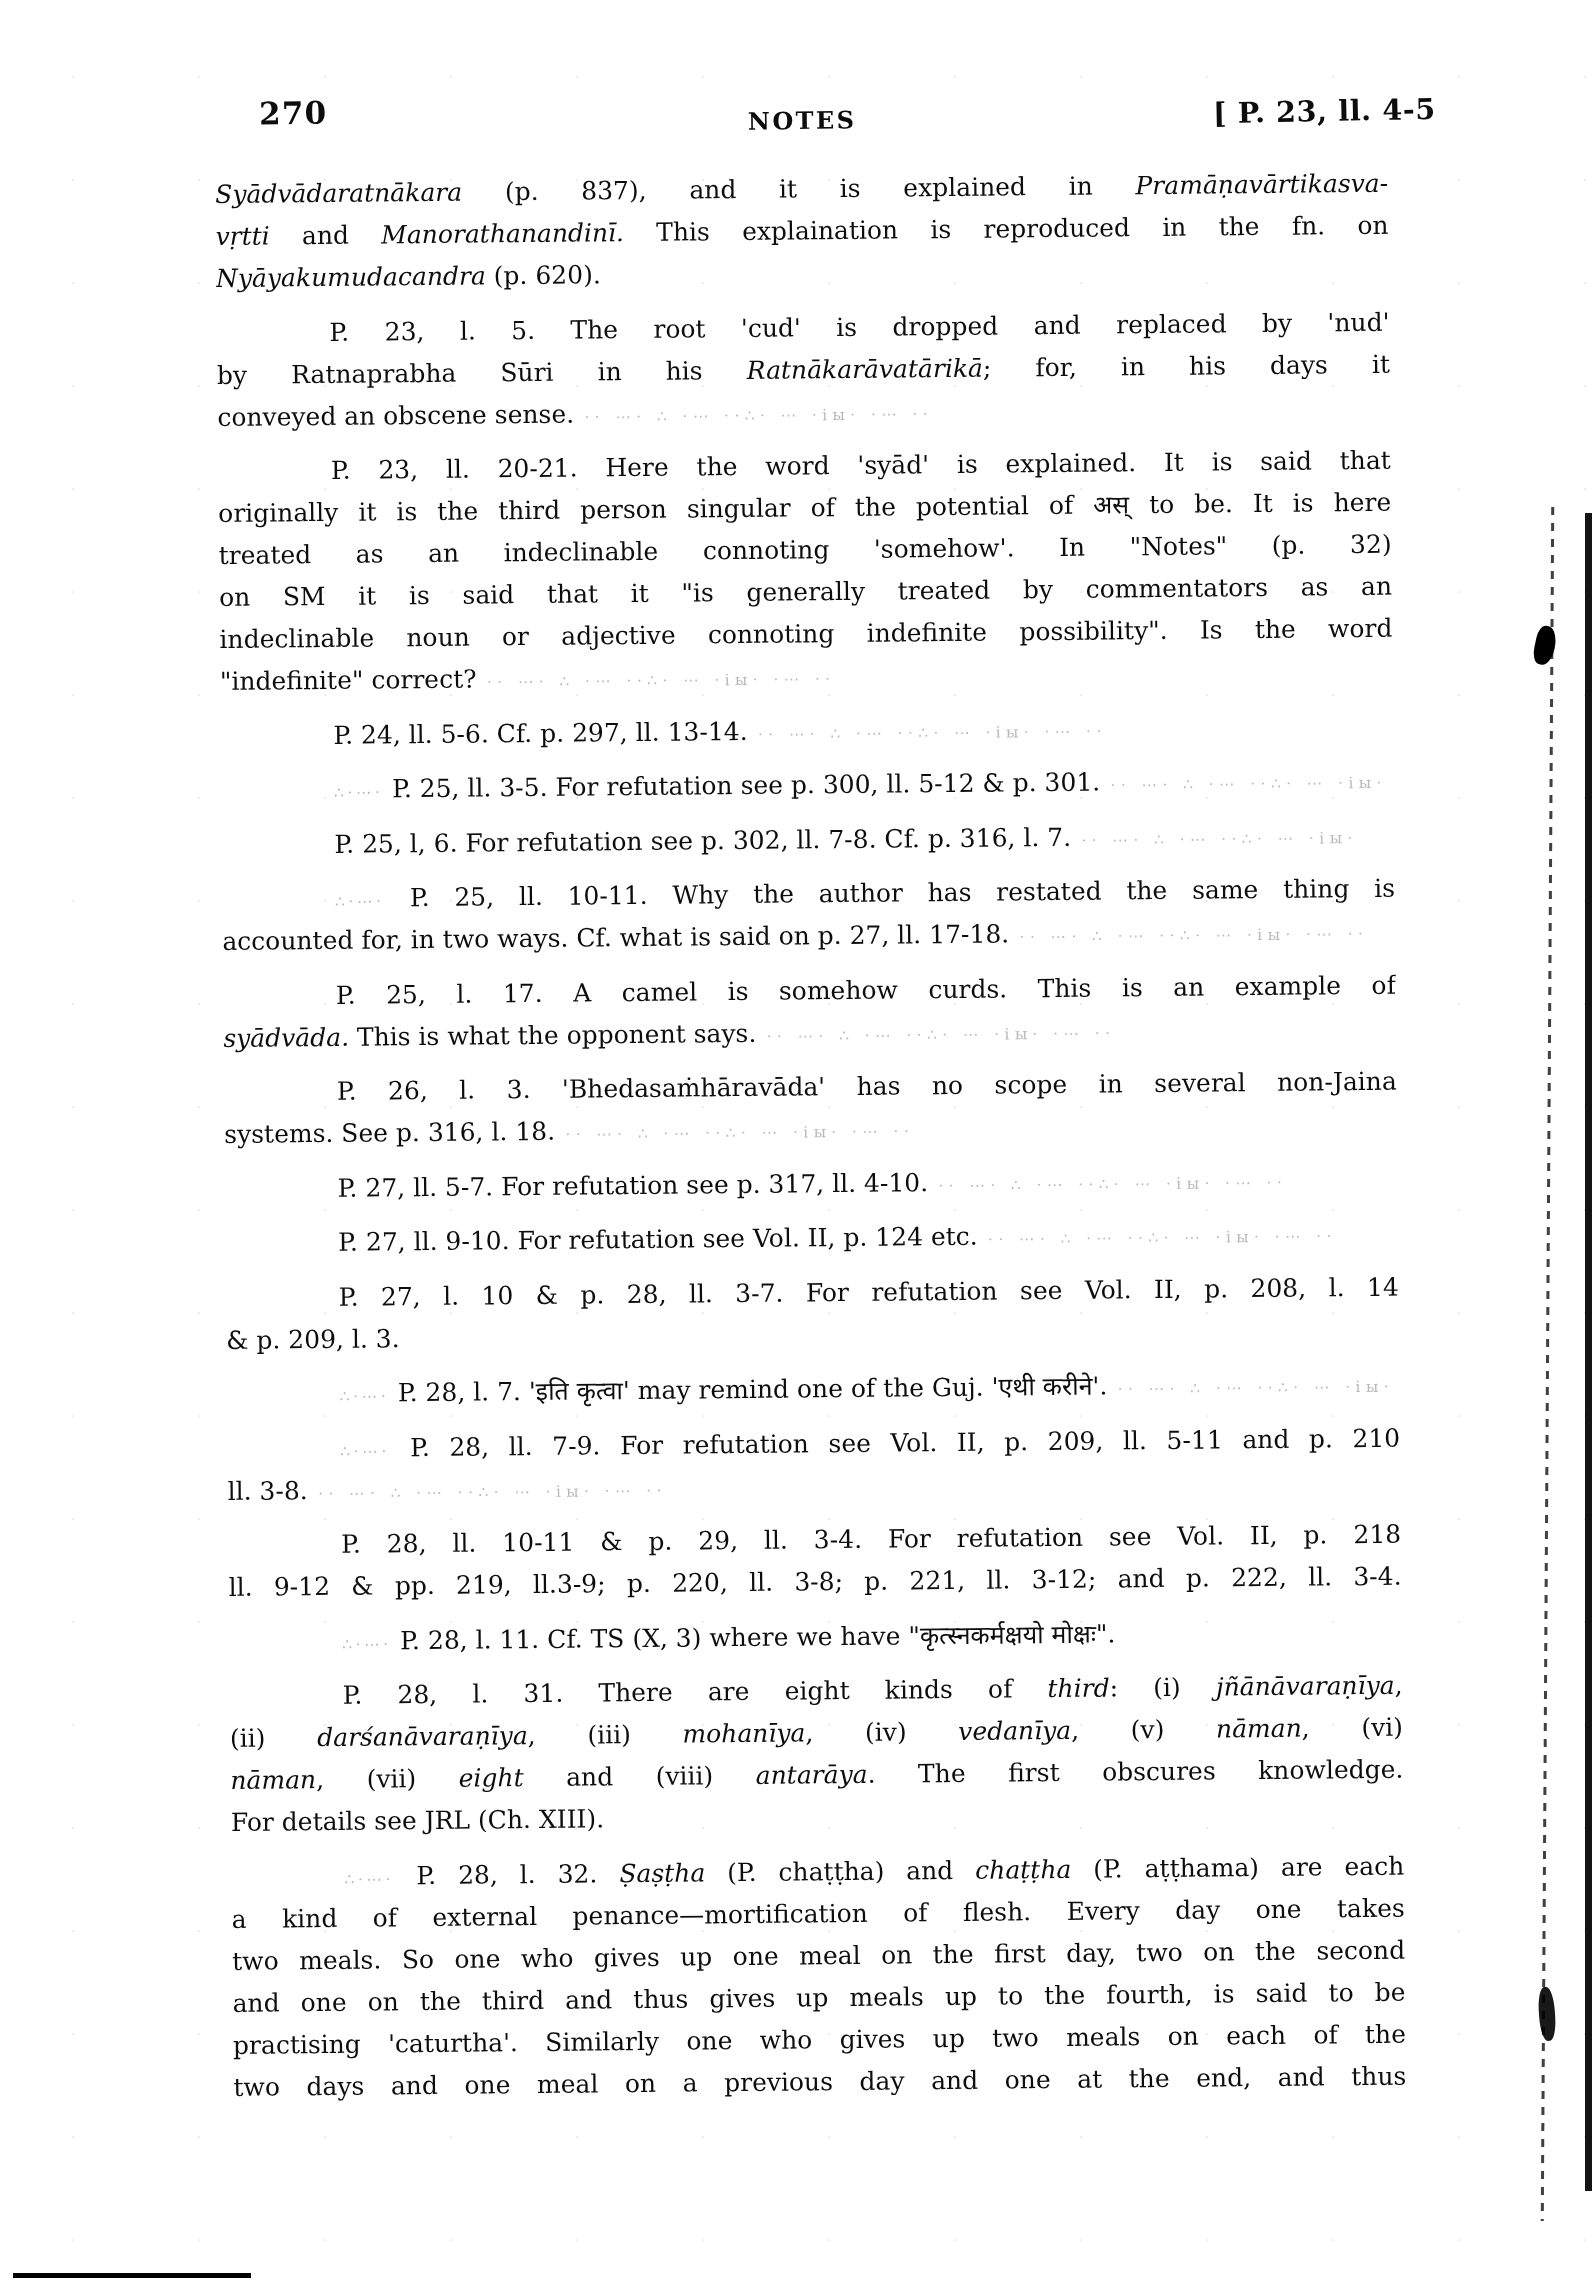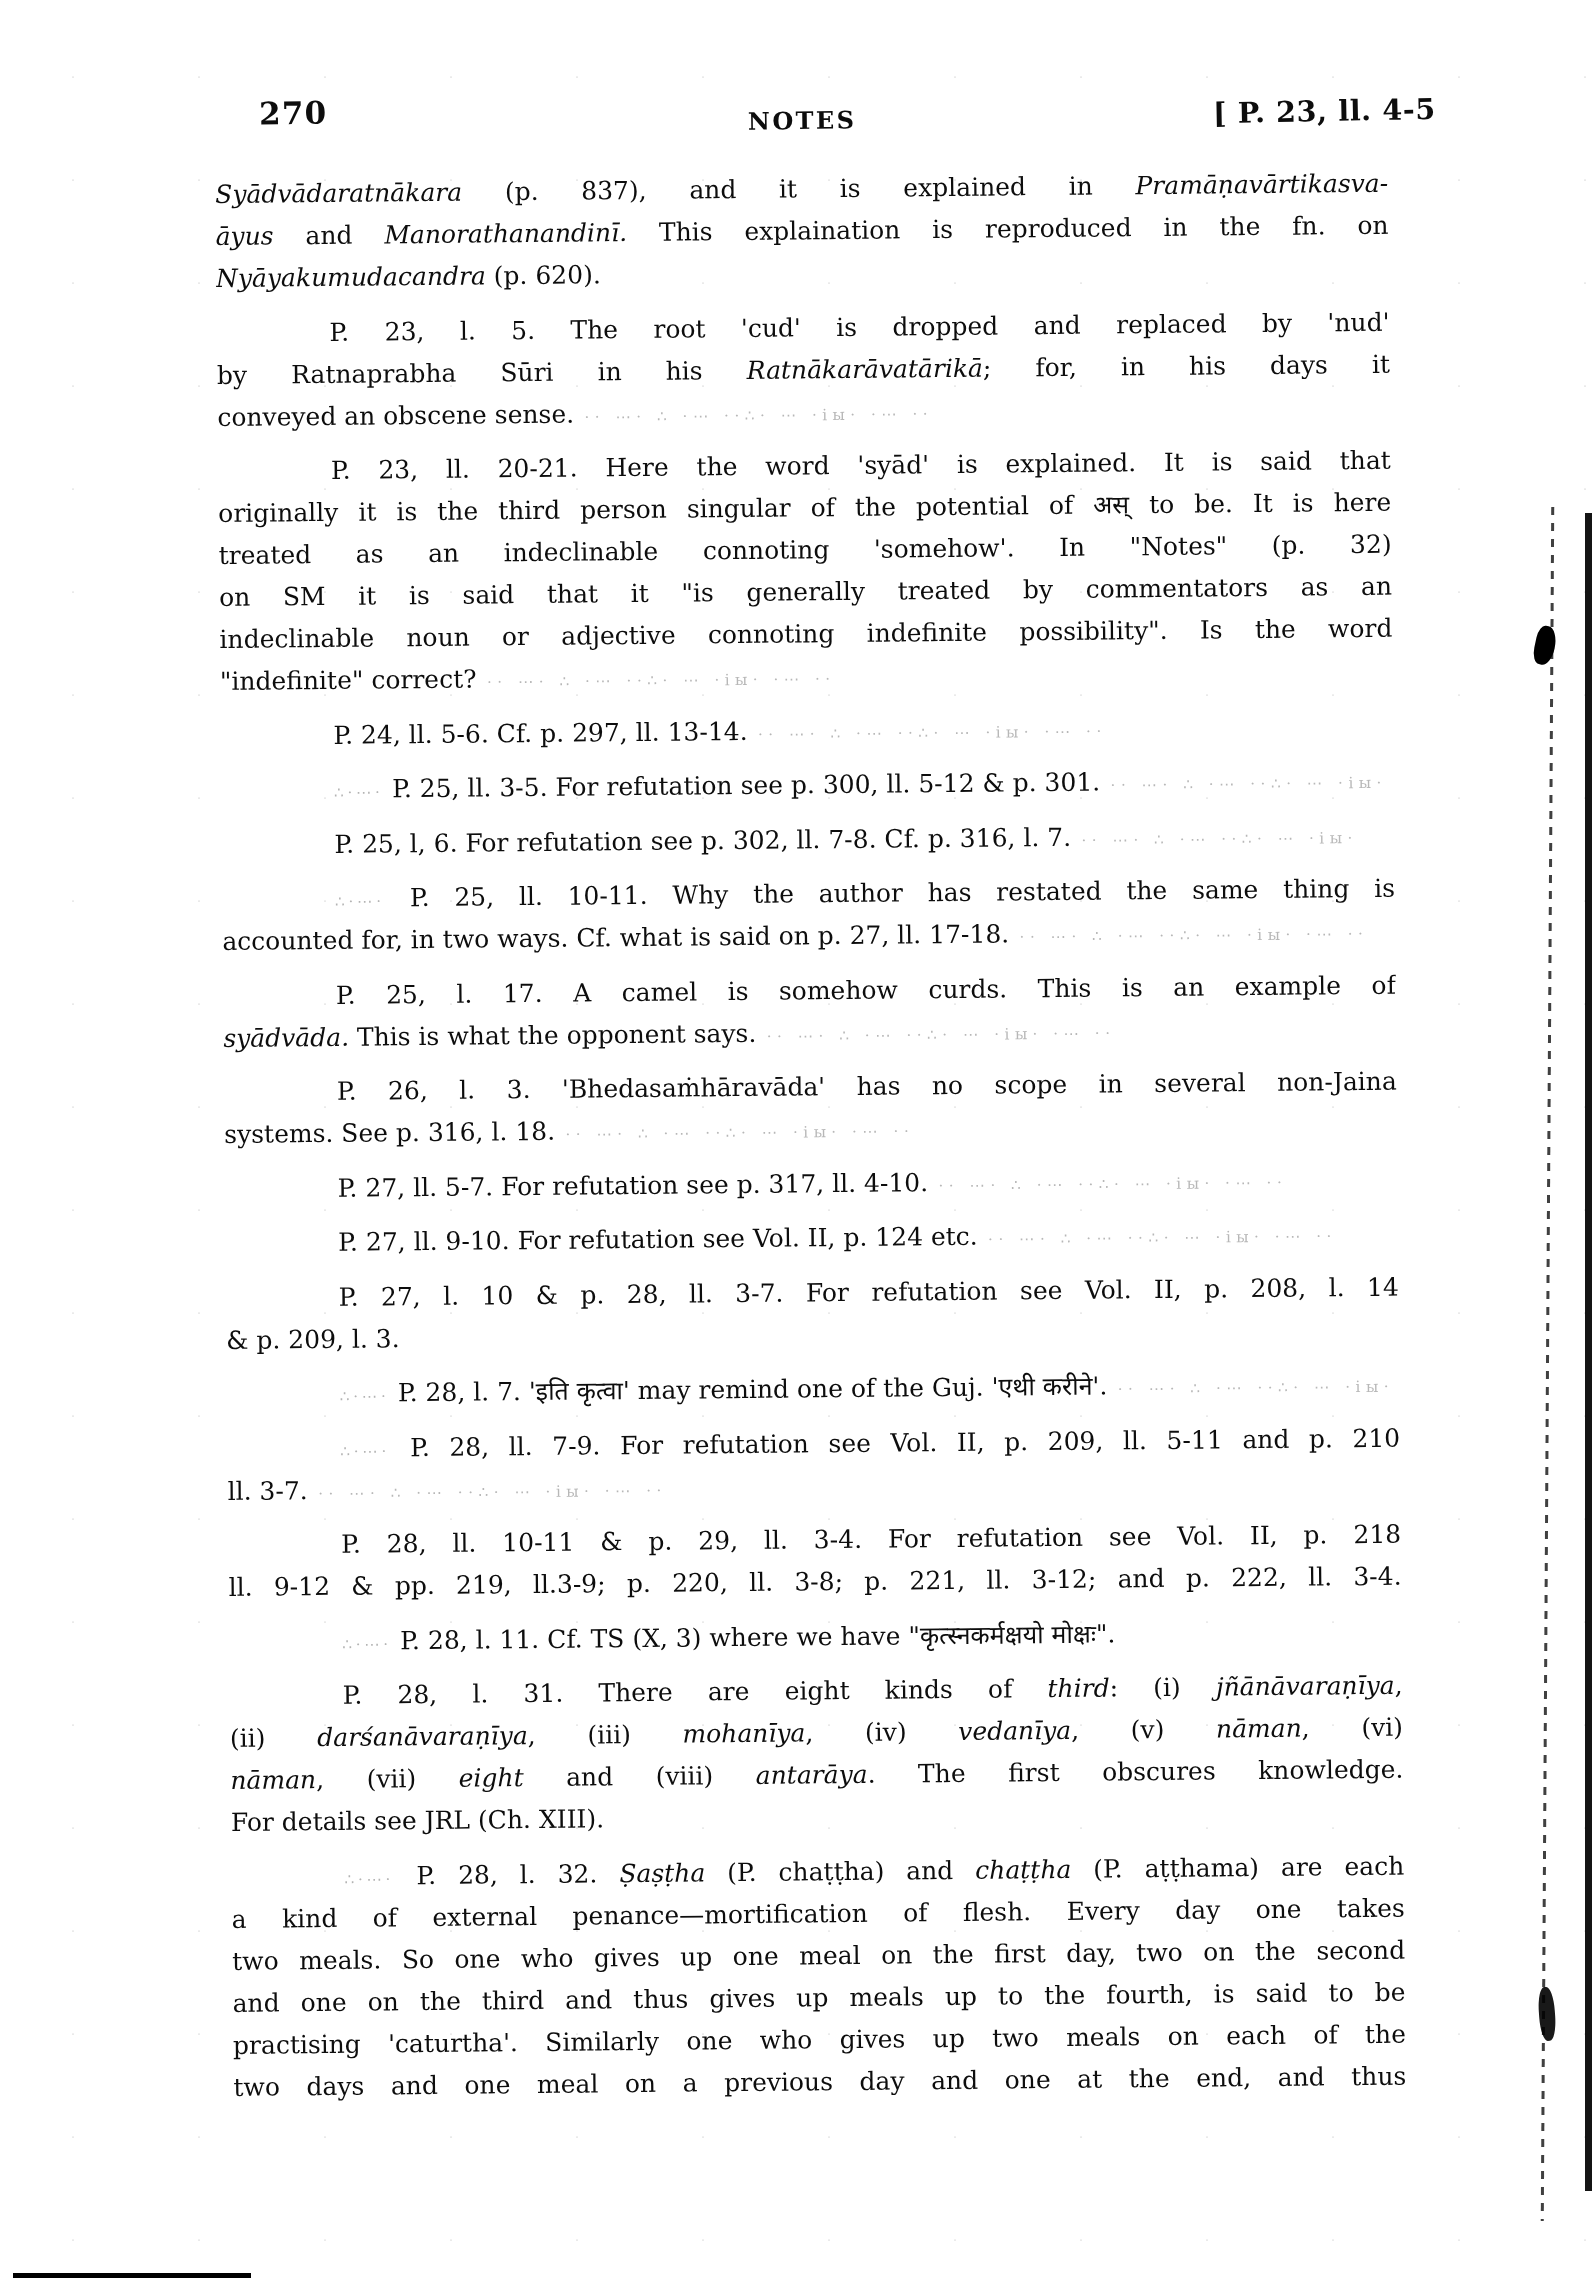--- a/index.html
+++ b/index.html
@@ -98,21 +98,21 @@
 <div class="page">
   <div class="header">
     <div class="pgnum">270</div>
     <div class="htitle">NOTES</div>
     <div class="href">[ P. 23, ll. 4-5</div>
   </div>
 
   <div class="textblock" id="textblock">
       <div class="para">
         <div class="line j"><span class="it">Syādvādaratnākara</span><span> (p. 837), and it is explained in </span><span class="it">Pramāṇavārtikasva-</span></div>
-        <div class="line j"><span class="it">āyus</span><span> and </span><span class="it">Manorathanandinī.</span><span> This explaination is reproduced in the fn. on</span></div>
+        <div class="line j"><span class="it">vṛtti</span><span> and </span><span class="it">Manorathanandinī.</span><span> This explaination is reproduced in the fn. on</span></div>
         <div class="line"><span class="it">Nyāyakumudacandra</span><span> (p. 620).</span></div>
       </div>
       <div class="para">
         <div class="line j ind"><span>P. 23, l. 5. The root 'cud' is dropped and replaced by 'nud'</span></div>
         <div class="line j"><span>by Ratnaprabha Sūri in his </span><span class="it">Ratnākarāvatārikā</span><span>; for, in his days it</span></div>
         <div class="line sm"><span>conveyed an obscene sense.</span></div>
       </div>
       <div class="para">
         <div class="line j ind"><span>P. 23, ll. 20-21. Here the word 'syād' is explained. It is said that</span></div>
         <div class="line j"><span>originally it is the third person singular of the potential of </span><span class="deva">अस्</span><span> to be. It is here</span></div>
@@ -150,21 +150,21 @@
       </div>
       <div class="para">
         <div class="line j ind"><span>P. 27, l. 10 &amp; p. 28, ll. 3-7. For refutation see Vol. II, p. 208, l. 14</span></div>
         <div class="line"><span>&amp; p. 209, l. 3.</span></div>
       </div>
       <div class="para">
         <div class="line ind sm pre"><span>P. 28, l. 7. '</span><span class="deva">इति कृत्वा</span><span>' may remind one of the Guj. '</span><span class="deva">एथी करीने</span><span>'.</span></div>
       </div>
       <div class="para">
         <div class="line j ind pre"><span>P. 28, ll. 7-9. For refutation see Vol. II, p. 209, ll. 5-11 and p. 210</span></div>
-        <div class="line sm"><span>ll. 3-7.</span></div>
+        <div class="line sm"><span>ll. 3-8.</span></div>
       </div>
       <div class="para">
         <div class="line j ind"><span>P. 28, ll. 10-11 &amp; p. 29, ll. 3-4. For refutation see Vol. II, p. 218</span></div>
         <div class="line j"><span>ll. 9-12 &amp; pp. 219, ll.3-9; p. 220, ll. 3-8; p. 221, ll. 3-12; and p. 222, ll. 3-4.</span></div>
       </div>
       <div class="para">
         <div class="line ind pre"><span>P. 28, l. 11. Cf. TS (X, 3) where we have "</span><span class="deva">कृत्स्नकर्मक्षयो मोक्षः</span><span>".</span></div>
       </div>
       <div class="para">
         <div class="line j ind"><span>P. 28, l. 31. There are eight kinds of </span><span class="it">third</span><span>: (i) </span><span class="it">jñānāvaraṇīya</span><span>,</span></div>

